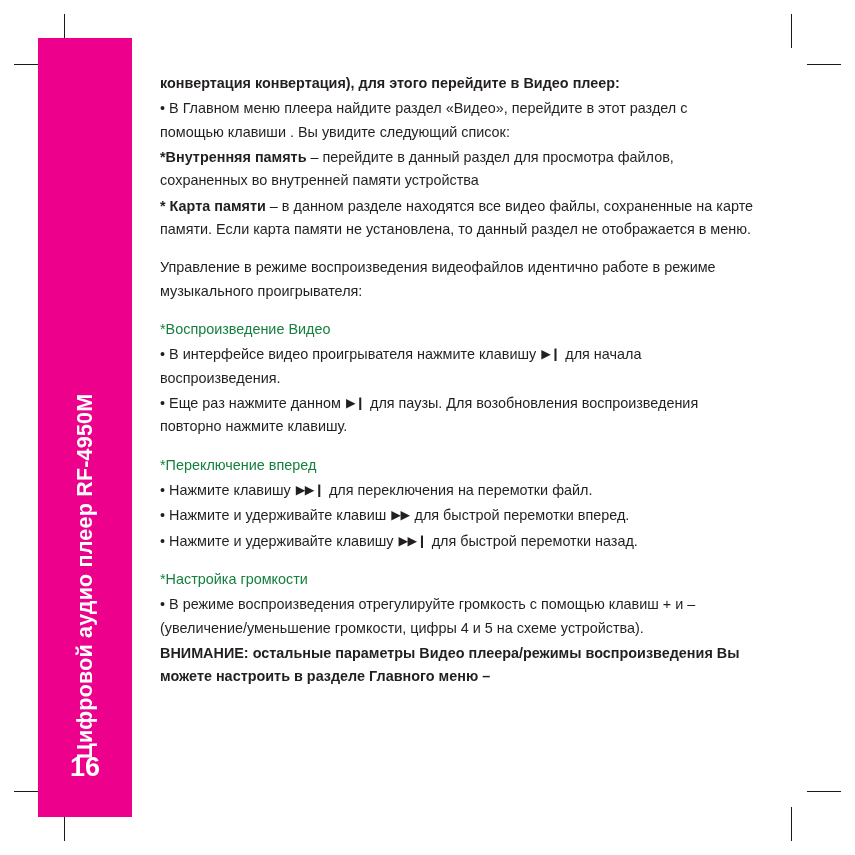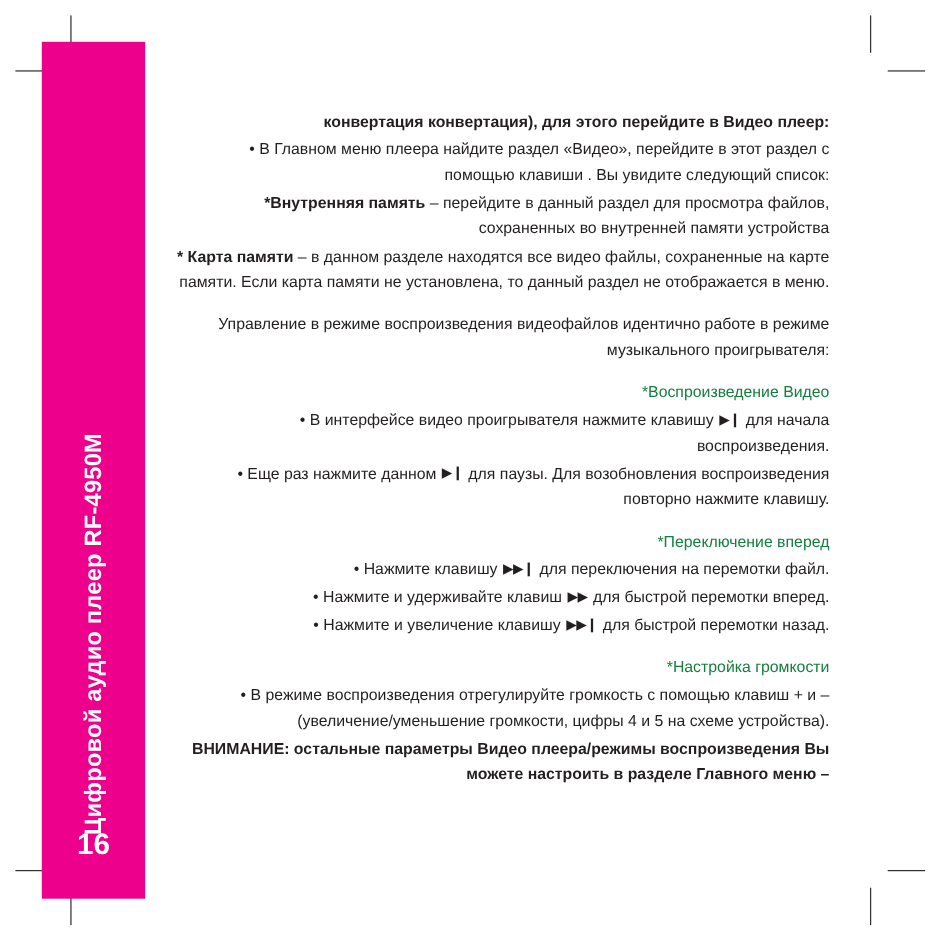--- a/index.html
+++ b/index.html
@@ -60,26 +60,25 @@
     text-align: center;
     color: #ffffff;
     font-size: 27px;
     font-weight: bold;
   }
 
   
   .content {
     position: absolute;
     left: 160px;
-    top: 100px;
+    top: 72px;
     width: 594px;
     color: #231f20;
     font-size: 14.4px;
     line-height: 1.62;
-    text-align: right;
   }
   .para {
     margin: 0 0 2px 0;
   }
   .para.gap {
     margin-top: 15px;
   }
   .b { font-weight: bold; }
   .pink { color: #15803d; }
 
@@ -125,20 +124,20 @@
   <p class="para gap">Управление в режиме воспроизведения видеофайлов идентично работе в режиме музыкального проигрывателя:</p>
 
   <p class="para gap pink">*Воспроизведение Видео</p>
   <p class="para"><span>• В интерфейсе видео проигрывателя нажмите клавишу </span><span class="glyph">▶❙</span><span> для начала воспроизведения.</span></p>
   <p class="para"><span>• Еще раз нажмите данном </span><span class="glyph">▶❙</span><span> для паузы. Для возобновления воспроизведения повторно нажмите клавишу.</span></p>
 
   <p class="para gap pink">*Переключение вперед</p>
   <p class="para"><span>• Нажмите клавишу </span><span class="glyph">▶▶❙</span><span> для переключения на перемотки файл.</span></p>
 
   <p class="para"><span>• Нажмите и удерживайте клавиш </span><span class="glyph">▶▶</span><span> для быстрой перемотки вперед.</span></p>
-  <p class="para"><span>• Нажмите и увеличение клавишу </span><span class="glyph">▶▶❙</span><span> для быстрой перемотки назад.</span></p>
+  <p class="para"><span>• Нажмите и удерживайте клавишу </span><span class="glyph">▶▶❙</span><span> для быстрой перемотки назад.</span></p>
 
   <p class="para gap pink">*Настройка громкости</p>
   <p class="para">• В режиме воспроизведения отрегулируйте громкость с помощью клавиш + и – (увеличение/уменьшение громкости, цифры 4 и 5 на схеме устройства).</p>
 
   <p class="para b">ВНИМАНИЕ: остальные параметры Видео плеера/режимы воспроизведения Вы можете настроить в разделе Главного меню –</p>
 
 </div>
 
 </body></html>

